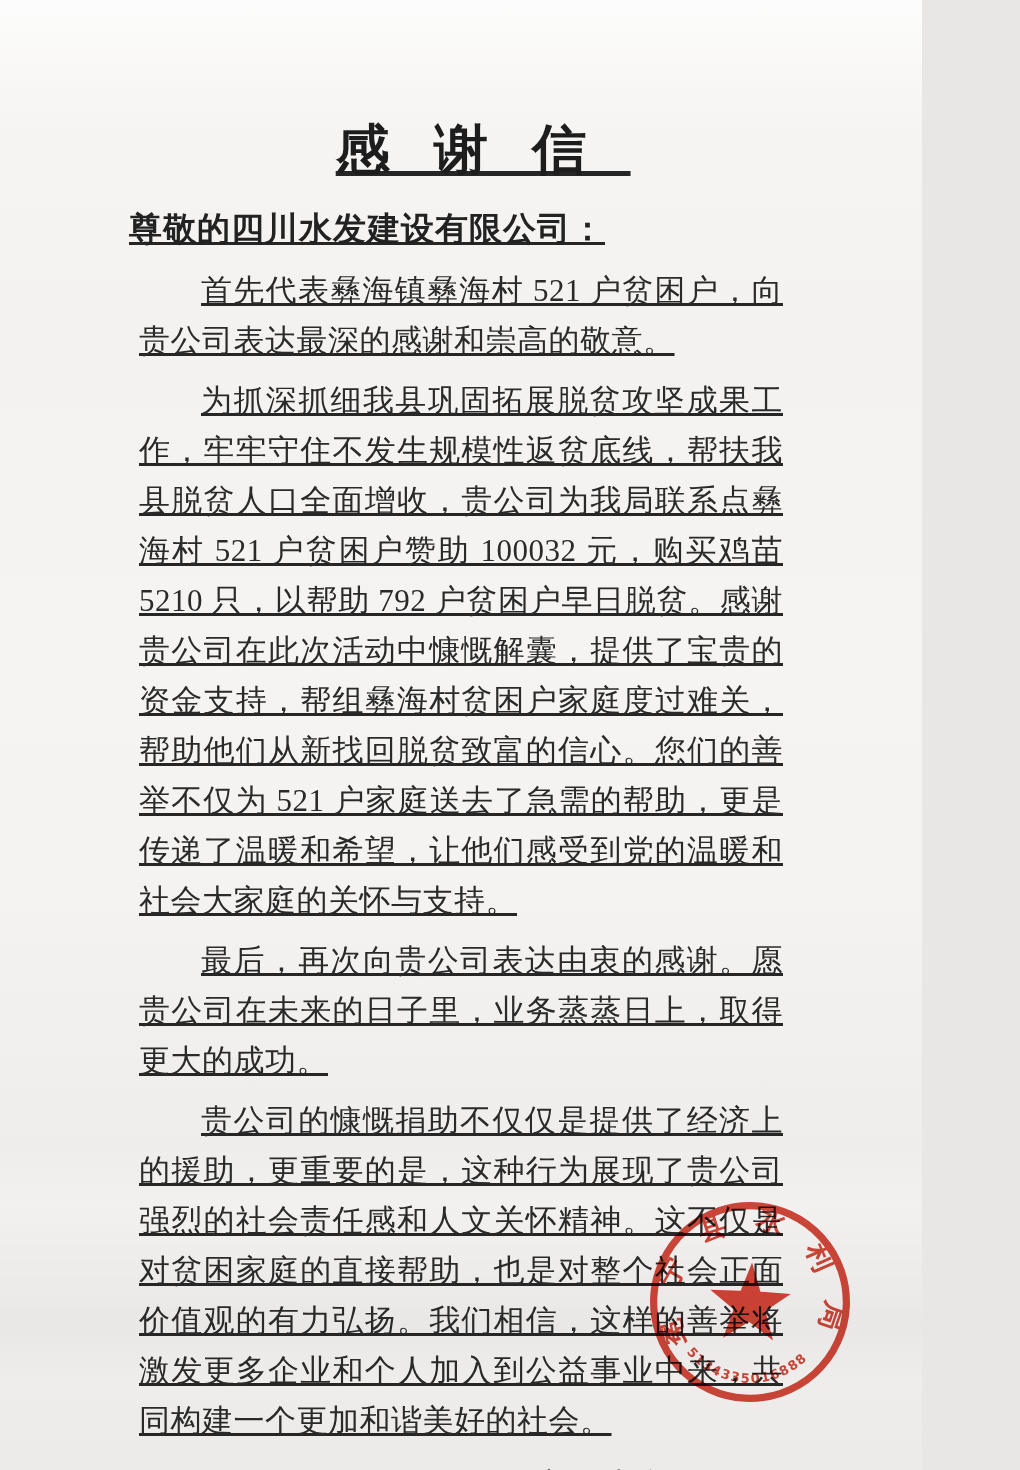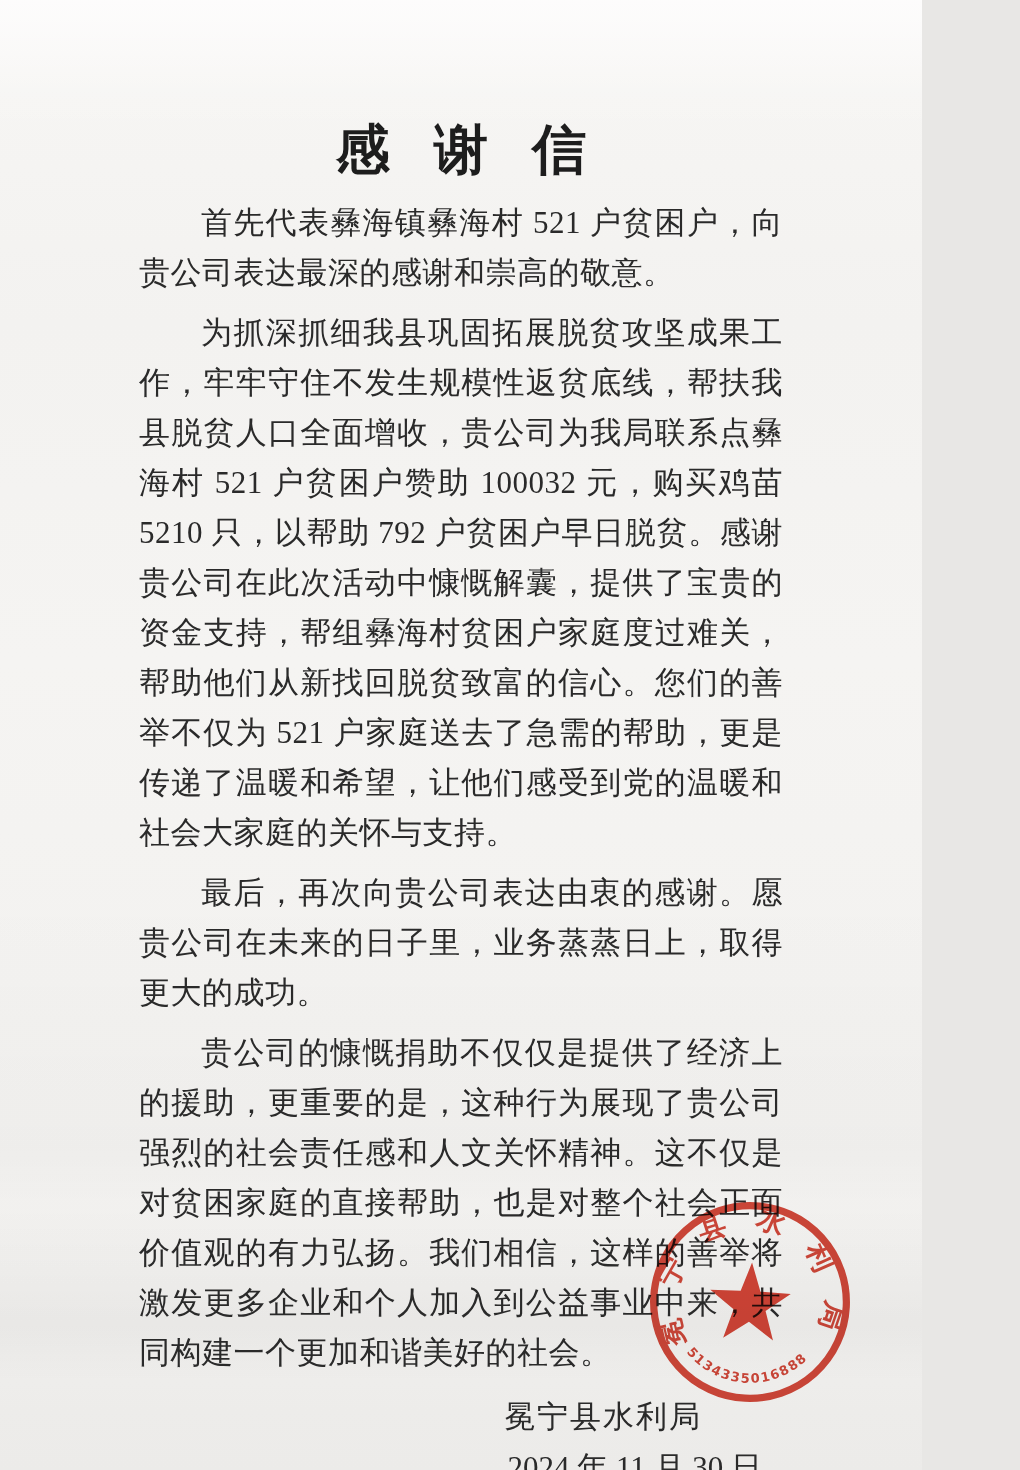--- a/index.html
+++ b/index.html
@@ -12,20 +12,21 @@
     position: relative;
     width: 922px; height: 1470px;
     overflow: hidden;
     color: #262626;
     background:
       linear-gradient(180deg,
         #fbfaf9 0%, #f6f5f3 6%,
         #f3f2f0 22%, #f5f4f2 45%,
         #f3f2f0 68%, #f1f0ee 88%,
         #edecea 96%, #ecebe9 100%);
+    text-decoration: underline;
   }
   
   .page::before {
     content: "";
     position: absolute; inset: 0;
     background:
       linear-gradient(180deg,
         rgba(255,255,255,.5) 0%, rgba(255,255,255,0) 9%,
         rgba(0,0,0,0) 60%,
         rgba(0,0,0,.015) 78%, rgba(0,0,0,0) 82%,
@@ -106,20 +107,21 @@
   }
 </style>
 </head>
 <body>
 
 <div class="page">
   <div class="content">
 
     <h1 class="title">感谢信</h1>
 
+    <div class="salutation">尊敬的四川水发建设有限公司：</div>
 
     <div class="body-text">
       <p>首先代表彝海镇彝海村 521 户贫困户，向贵公司表达最深的感谢和崇高的敬意。</p>
       <p>为抓深抓细我县巩固拓展脱贫攻坚成果工作，牢牢守住不发生规模性返贫底线，帮扶我县脱贫人口全面增收，贵公司为我局联系点彝海村 521 户贫困户赞助 100032 元，购买鸡苗 5210 只，以帮助 792 户贫困户早日脱贫。感谢贵公司在此次活动中慷慨解囊，提供了宝贵的资金支持，帮组彝海村贫困户家庭度过难关，帮助他们从新找回脱贫致富的信心。您们的善举不仅为 521 户家庭送去了急需的帮助，更是传递了温暖和希望，让他们感受到党的温暖和社会大家庭的关怀与支持。</p>
       <p>最后，再次向贵公司表达由衷的感谢。愿贵公司在未来的日子里，业务蒸蒸日上，取得更大的成功。</p>
       <p>贵公司的慷慨捐助不仅仅是提供了经济上的援助，更重要的是，这种行为展现了贵公司强烈的社会责任感和人文关怀精神。这不仅是对贫困家庭的直接帮助，也是对整个社会正面价值观的有力弘扬。我们相信，这样的善举将激发更多企业和个人加入到公益事业中来，共同构建一个更加和谐美好的社会。</p>
     </div>
 
     <div class="signature-block">
       <div class="signer">冕宁县水利局</div>

